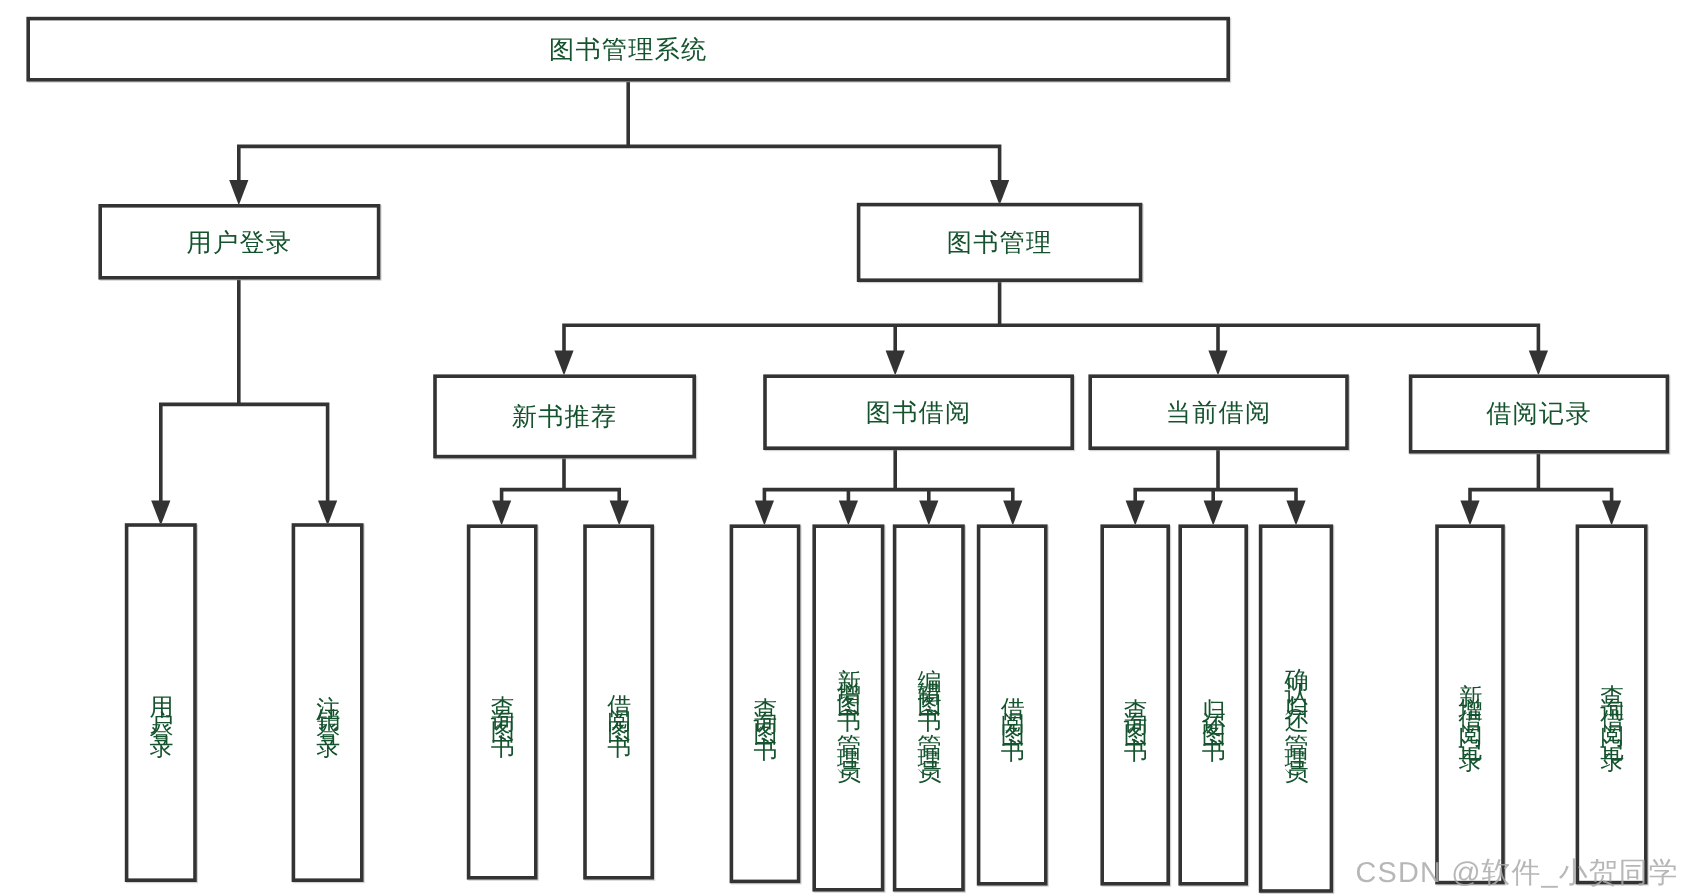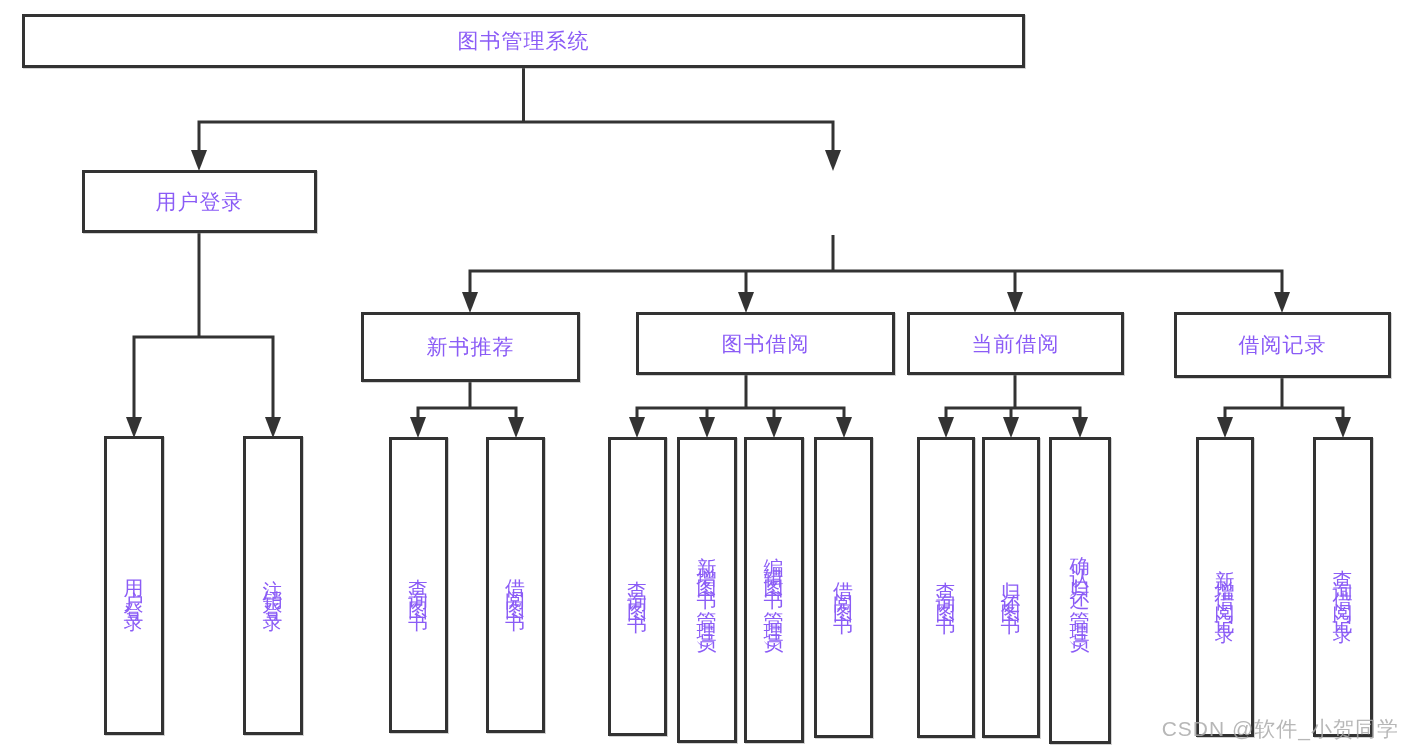--- a/index.html
+++ b/index.html
@@ -12,39 +12,39 @@
   }
   .connectors{position:absolute;left:0;top:0;pointer-events:none;}
   .node{
     position:absolute;
     box-sizing:border-box;
     border:3px solid #333333;
     background:#ffffff;
     display:flex;
     align-items:center;
     justify-content:center;
-    color:#8b5cf6;
+    color:#14532d;
     font-size:21px;
     letter-spacing:1px;
     box-shadow:1px 1px 0 rgba(130,130,130,0.35);
     white-space:nowrap;
   }
   .leaf span{
     writing-mode:vertical-rl;
     text-orientation:mixed;
     letter-spacing:11px;
     font-size:20px;
     line-height:1.1;
     white-space:nowrap;
   }
   .watermark{
     position:absolute;
     right:6px;
     bottom:4px;
-    font-size:21px;
+    font-size:24px;
     color:rgba(170,170,170,0.85);
     letter-spacing:1px;
     z-index:5;
     pointer-events:none;
   }
 </style>
 </head>
 <body>
 
 <div class="canvas">
@@ -101,20 +101,23 @@
     </g>
   </svg>
 
   <div class="node" style="left:22px;top:14px;width:1003px;height:54px">
     <span>图书管理系统</span>
   </div>
 
   <div class="node" style="left:82px;top:170px;width:235px;height:63px">
     <span>用户登录</span>
   </div>
+  <div class="node" style="left:714px;top:169px;width:238px;height:66px">
+    <span>图书管理</span>
+  </div>
 
   <div class="node" style="left:361px;top:312px;width:219px;height:70px">
     <span>新书推荐</span>
   </div>
   <div class="node" style="left:636px;top:312px;width:259px;height:63px">
     <span>图书借阅</span>
   </div>
   <div class="node" style="left:907px;top:312px;width:217px;height:63px">
     <span>当前借阅</span>
   </div>

